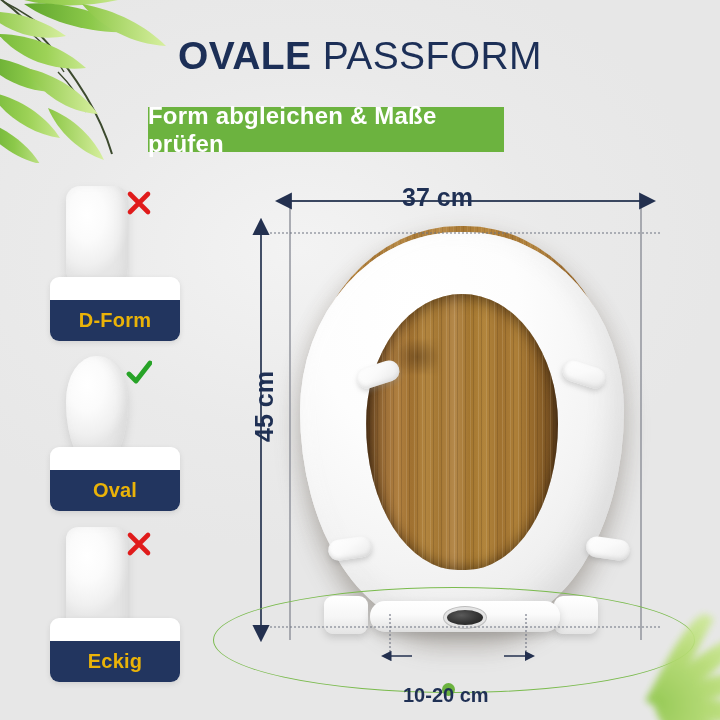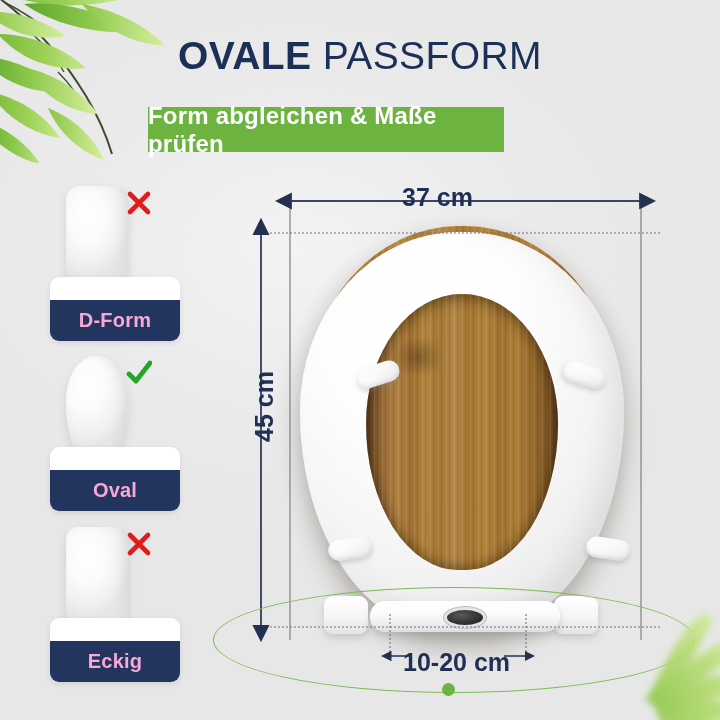--- a/index.html
+++ b/index.html
@@ -72,21 +72,21 @@
     border-radius:9px; overflow:hidden;
     background:#ffffff;
     box-shadow:0 2px 5px rgba(120,120,120,.20);
   }
   .badge-bottom {
     position:absolute; left:0; bottom:0; width:130px; height:41px;
     background:#22355f;
     display:flex; align-items:center; justify-content:center;
   }
   .badge-bottom span {
-    color:#f9a8d4; font-size:20px; font-weight:bold; letter-spacing:.2px;
+    color:#eab308; font-size:20px; font-weight:bold; letter-spacing:.2px;
   }
 
   
   #product { position:absolute; left:258px; top:180px; width:445px; height:500px; }
 
   #lid {
     position:absolute; left:48px; top:46px; width:312px; height:400px;
     border-radius:49% 49% 43% 43% / 44% 44% 55% 55%;
     background:
       linear-gradient(92deg,
@@ -181,21 +181,21 @@
   #measure-layer { position:absolute; inset:0; }
 
   .dim-label {
     position:absolute; color:#1f3054; font-weight:bold; white-space:nowrap;
   }
   #label-width  { font-size:25px; left:402px; top:183px; }
   #label-height {
     font-size:25px; left:229px; top:392px;
     transform:rotate(-90deg); transform-origin:50% 50%;
   }
-  #label-bottom { font-size:25px; left:403px; top:648px; }
+  #label-bottom { font-size:20px; left:403px; top:684px; }
 
   #green-ellipse {
     position:absolute; left:213px; top:587px; width:482px; height:106px;
     border:1.6px solid #7bbb4e; border-radius:50%;
   }
   #green-dot {
     position:absolute; left:442px; top:683px; width:13px; height:13px;
     border-radius:50%; background:#6cb33f;
   }
 </style>

